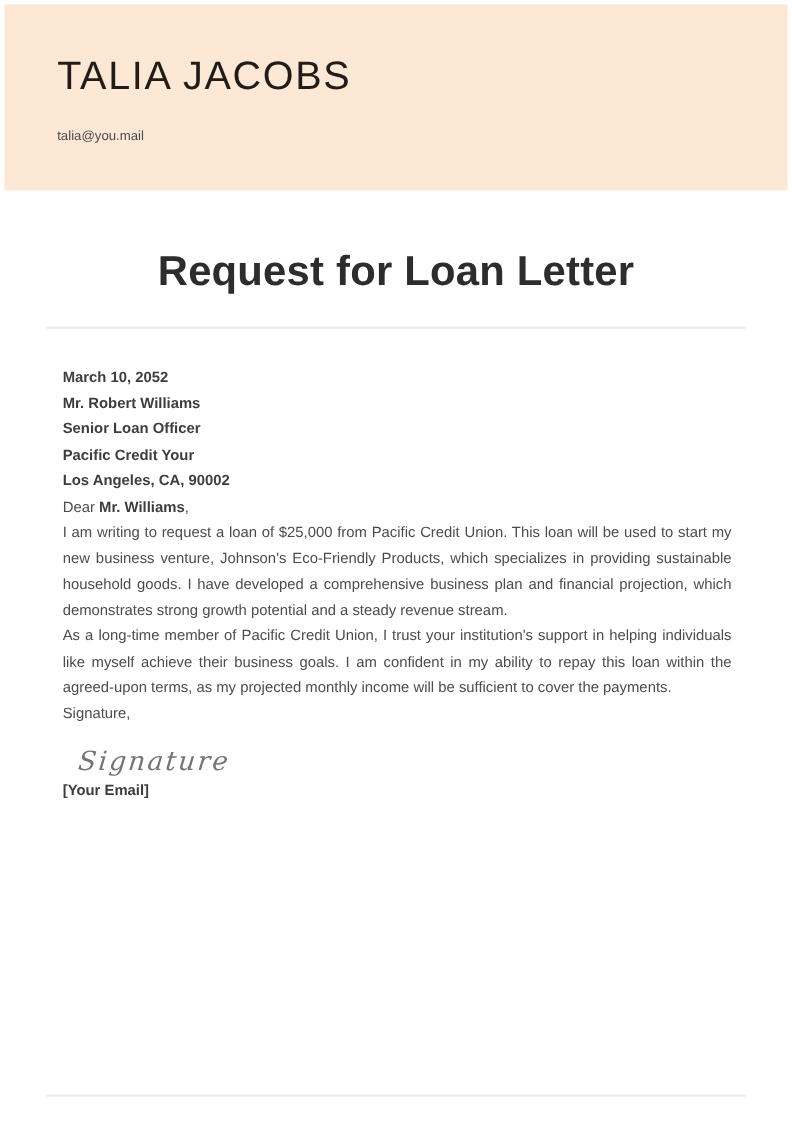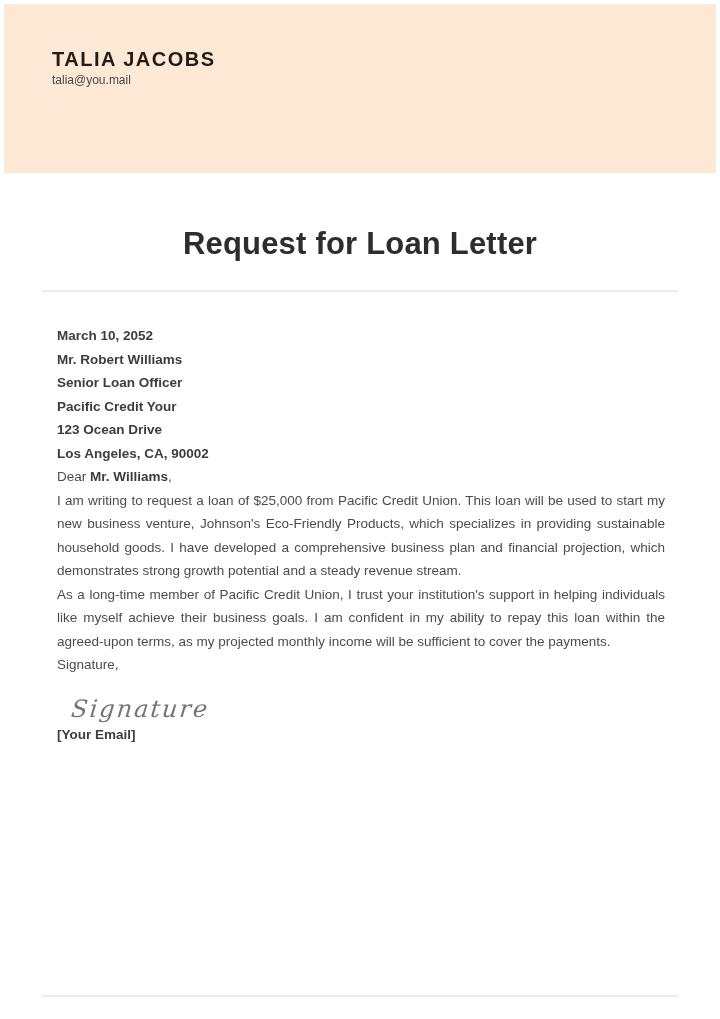--- a/index.html
+++ b/index.html
@@ -20,35 +20,35 @@
   }
   
   .letterhead {
     margin: 4px 4px 0 4px;
     height: 169px;
     background: #fce8d4;
     padding: 44px 48px 0 48px;
   }
   .sender-name {
     margin: 0;
-    font-size: 20px;
-    font-weight: 700;
+    font-size: 36px;
+    font-weight: 400;
     letter-spacing: 1.5px;
     color: #211c18;
   }
   .sender-email {
-    margin-top: 2px;
+    margin-top: 26px;
     font-size: 12px;
     color: #4b4b4b;
   }
   
   .doc-title {
     margin: 53px 0 0 0;
     text-align: center;
-    font-size: 31px;
+    font-size: 38px;
     font-weight: 700;
     color: #2d2d2d;
     letter-spacing: 0.2px;
   }
   .divider {
     border: none;
     border-top: 2px solid #ececec;
     margin: 28px 42px 0 42px;
   }
   .footer-divider {
@@ -108,21 +108,20 @@
 
   <main>
     <h2 class="doc-title">Request for Loan Letter</h2>
     <hr class="divider">
 
     <section class="letter">
       <p class="detail">March 10, 2052</p>
       <p class="detail">Mr. Robert Williams</p>
       <p class="detail">Senior Loan Officer</p>
       <p class="detail">Pacific Credit Your</p>
-      <p class="detail">123 Ocean Drive</p>
       <p class="detail">Los Angeles, CA, 90002</p>
 
       <p class="salutation"><span>Dear </span><strong>Mr. Williams</strong><span>,</span></p>
 
       <p class="body-para">I am writing to request a loan of $25,000 from Pacific Credit Union. This loan will be used to start my new business venture, Johnson's Eco-Friendly Products, which specializes in providing sustainable household goods. I have developed a comprehensive business plan and financial projection, which demonstrates strong growth potential and a steady revenue stream.</p>
       <p class="body-para">As a long-time member of Pacific Credit Union, I trust your institution's support in helping individuals like myself achieve their business goals. I am confident in my ability to repay this loan within the agreed-upon terms, as my projected monthly income will be sufficient to cover the payments.</p>
 
       <p class="closing">Signature,</p>
 
       <div class="signature-script">Signature</div>

